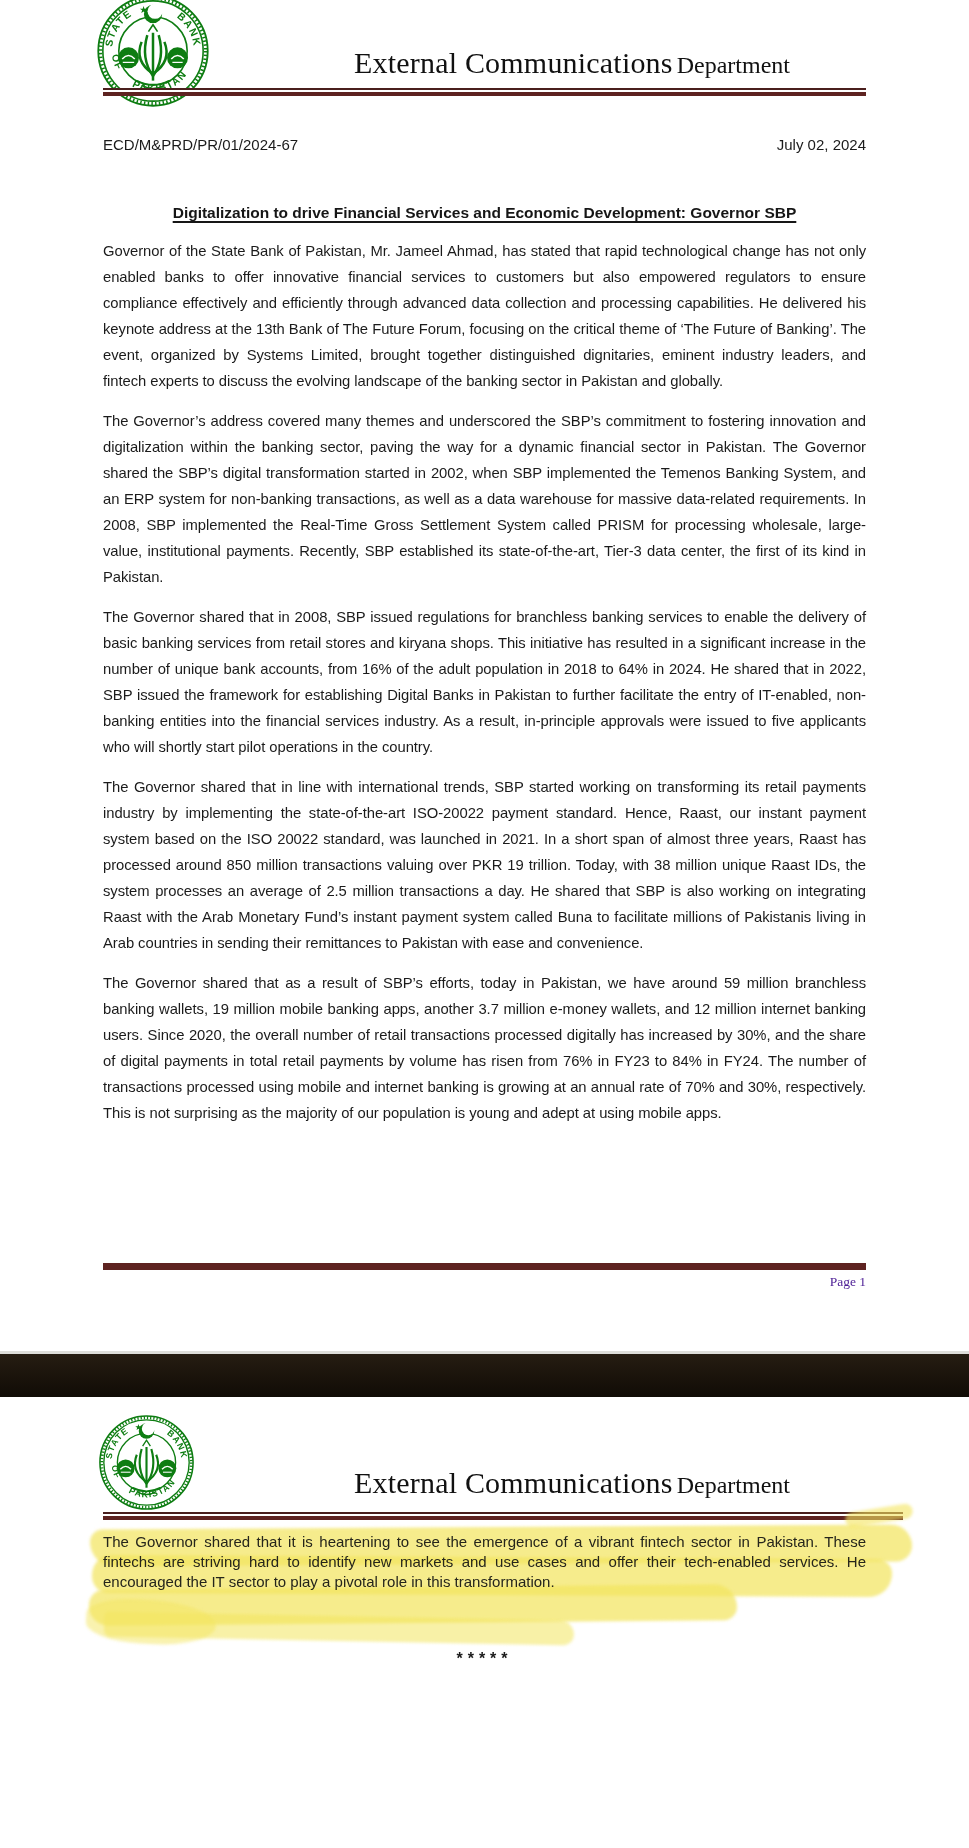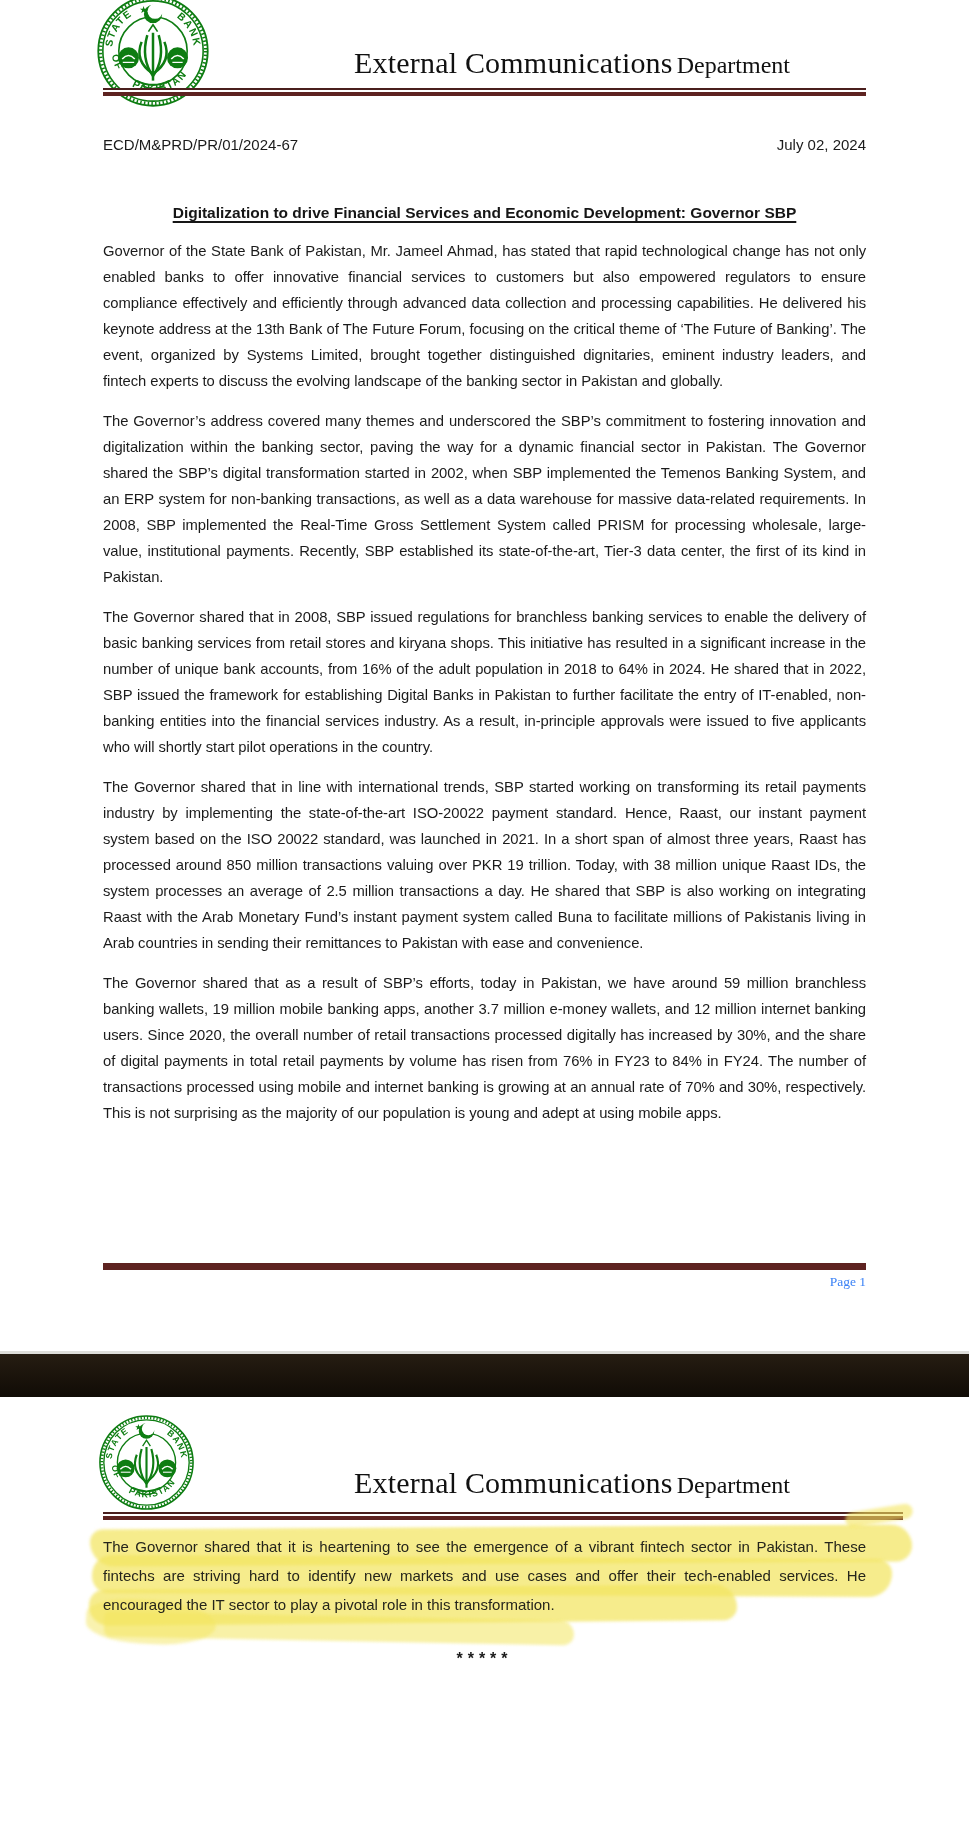--- a/index.html
+++ b/index.html
@@ -31,39 +31,39 @@
   .headline { position:absolute; left:103px; top:204px; width:763px;
     text-align:center; font-weight:bold; font-size:15.5px; color:#161616;
     text-decoration:underline; text-decoration-thickness:1.5px; text-underline-offset:3px; }
   
   .body-flow { position:absolute; left:103px; top:222px; width:763px;margin-top:16px; }
   .para { text-align:justify; font-size:14.8px; line-height:26px; letter-spacing:-0.05px;
     color:#1b1b1b; margin:0 0 14px 0; }
   
   .footer-rule { position:absolute; left:103px; top:1263px; width:763px; height:7px; background:#5e2321; }
   .page-label { position:absolute; left:103px; top:1274px; width:763px; text-align:right;
-    font-family:"Liberation Serif", serif; font-size:13.5px; color:#3b82f6; }
+    font-family:"Liberation Serif", serif; font-size:13.5px; color:#4c1d95; }
   
   .sep-hairline { position:absolute; left:0; top:1351px; width:969px; height:3px; background:#dededa; }
   .sep-bar { position:absolute; left:0; top:1354px; width:969px; height:43px;
     background:linear-gradient(#261d12, #1a130b 55%, #100c06); }
   
   .hl { position:absolute; background:rgba(243,229,95,0.72); filter:blur(1.5px); z-index:1; }
   .hl1 { left:90px;  top:1527px; width:822px; height:37px; border-radius:16px 26px 20px 30px; transform:rotate(-0.35deg); }
   .hl2 { left:92px;  top:1557px; width:800px; height:38px; border-radius:24px 18px 28px 20px; transform:rotate(0.3deg); }
   .hl3 { left:89px;  top:1587px; width:648px; height:36px; border-radius:20px 30px 18px 26px; transform:rotate(-0.5deg); }
   .hl4 { left:104px; top:1616px; width:470px; height:25px; border-radius:14px 40px 30px 18px;
          transform:rotate(1.1deg); background:rgba(243,229,95,0.55); }
   .hl5 { left:845px; top:1508px; width:68px;  height:15px; border-radius:10px; transform:rotate(-9deg);
          background:rgba(243,229,95,0.6); }
   .hl6 { left:86px;  top:1600px; width:130px; height:44px; border-radius:40% 55% 50% 45%;
          transform:rotate(3deg); background:rgba(243,229,95,0.5); }
   
   .p2-para { position:absolute; left:103px; top:1532px; width:763px; z-index:2;
-    text-align:justify; font-size:15px; line-height:29px; color:#25251b; }
+    text-align:justify; font-size:15px; line-height:20px; color:#25251b; }
   .end-marker { position:absolute; left:103px; top:1650px; width:763px; z-index:2;
     text-align:center; font-weight:bold; font-size:16px; letter-spacing:5px; color:#1b1b1b; }
   
   .seal-text { font-family:"Liberation Sans", sans-serif; font-weight:bold; font-size:9px; letter-spacing:1.3px; }
 </style>
 </head>
 <body>
 
 <div class="canvas">
 

